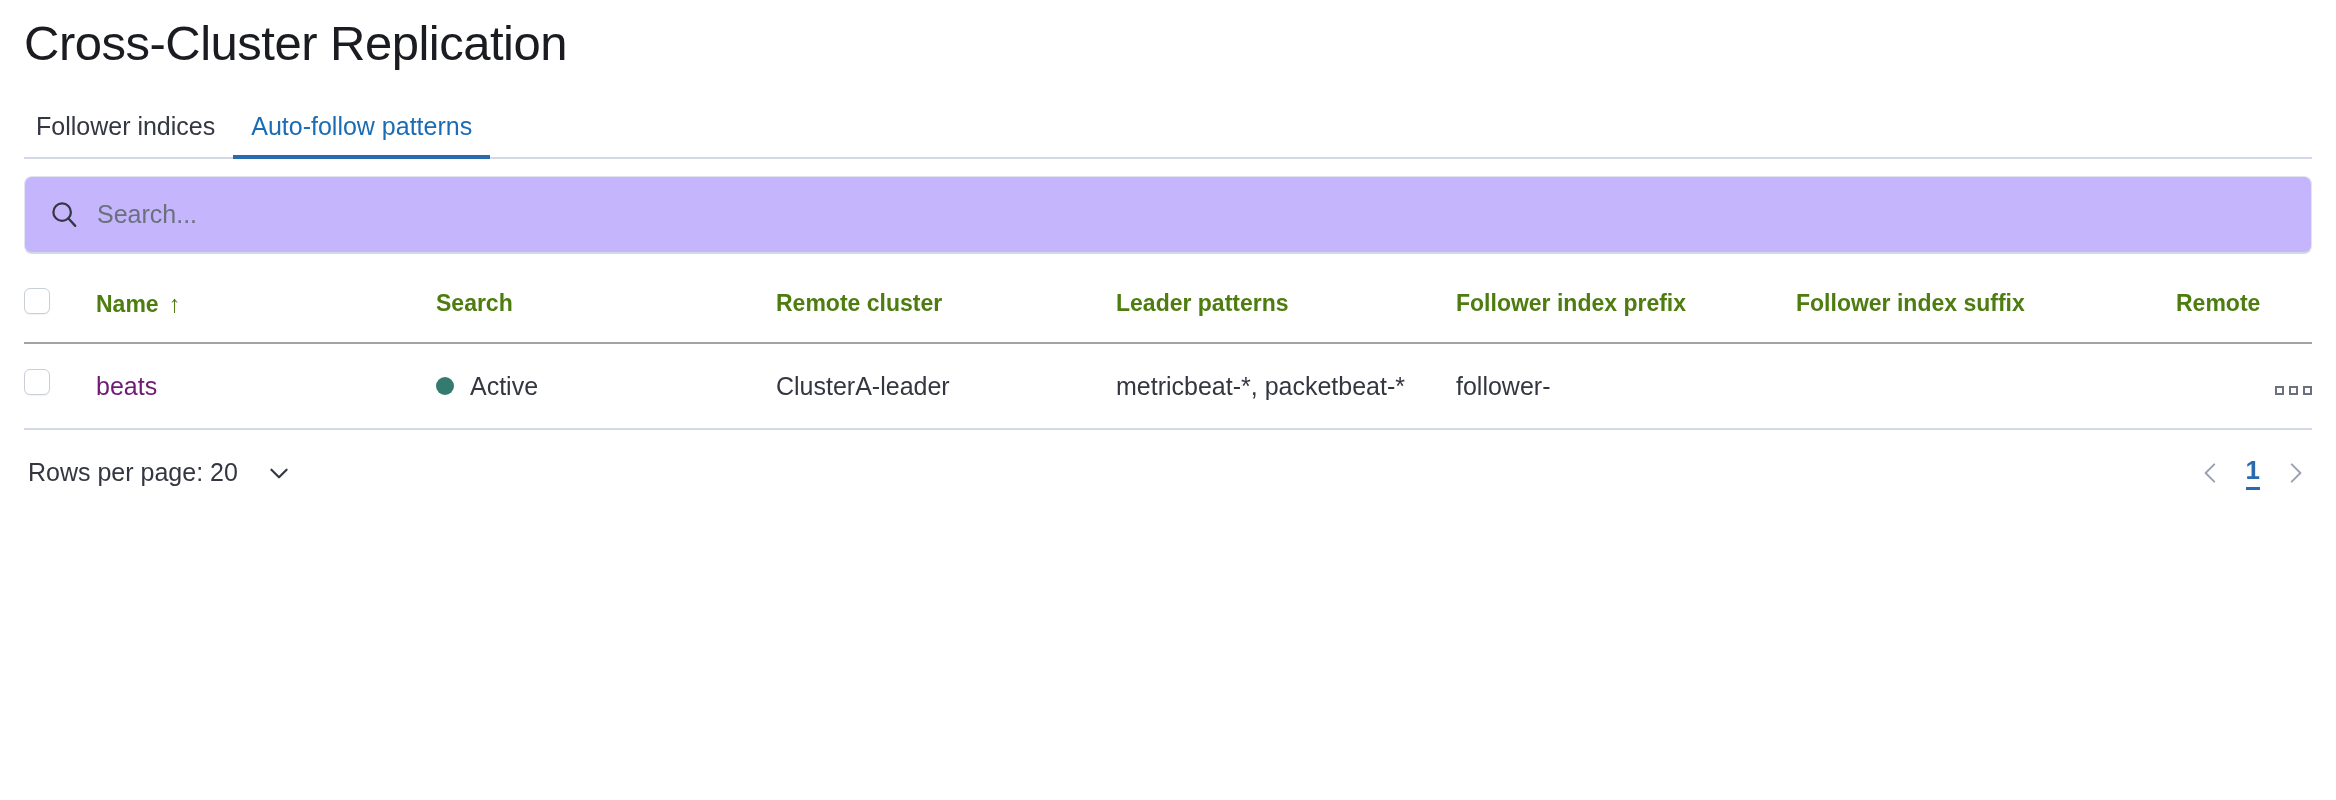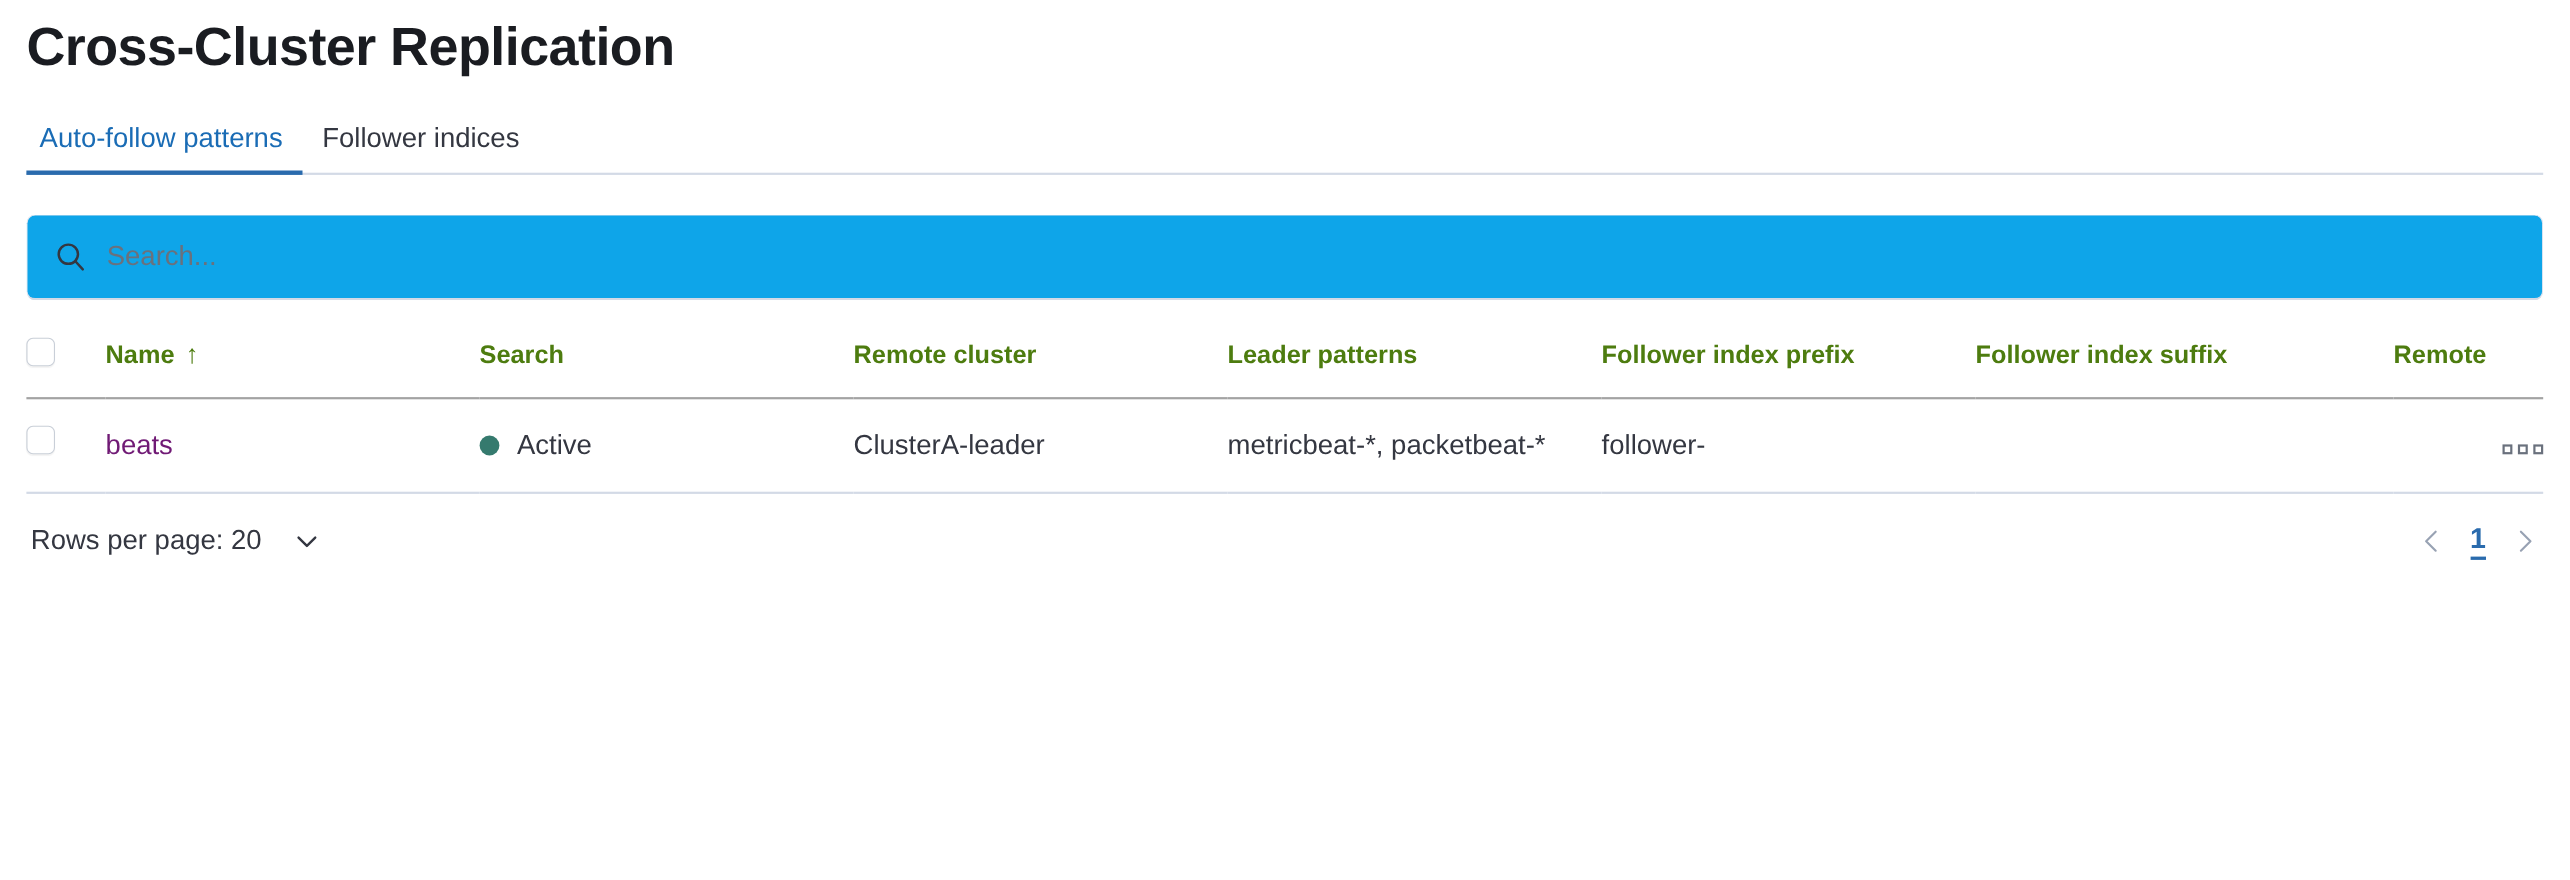--- a/index.html
+++ b/index.html
@@ -9,21 +9,21 @@
     background: #ffffff;
     font-family: "Liberation Sans", sans-serif;
     color: #1a1c21;
     overflow: hidden;
   }
   .page { position: relative; width: 2336px; height: 800px; padding: 0 24px; }
 
   
   .page-title {
     font-size: 49px;
-    font-weight: 700;
+    font-weight: 400;
     letter-spacing: -0.5px;
     line-height: 1.2;
     color: #1a1c21;
     padding-top: 14px;
     padding-left: 0px;
   }
 
   
   .tabs {
     position: relative;
@@ -94,23 +94,23 @@
   .plus-circle::before, .plus-circle::after {
     content: "";
     position: absolute;
     background: #ffffff;
   }
   .plus-circle::before { left: 50%; top: 5px; bottom: 5px; width: 2px; transform: translateX(-50%); }
   .plus-circle::after  { top: 50%; left: 5px; right: 5px; height: 2px; transform: translateY(-50%); }
 
   
   .search-wrap {
-    margin-top: 36px;
+    margin-top: 17px;
     height: 78px;
-    background: #0ea5e9;
+    background: #c4b5fd;
     border: 1px solid #e3e6f0;
     border-bottom: 2px solid #d3dae6;
     border-radius: 8px;
     display: flex;
     align-items: center;
     padding: 0 24px;
     gap: 18px;
   }
   .search-icon { width: 30px; height: 30px; flex: 0 0 auto; color: #343741; }
   .search-input {
@@ -215,22 +215,22 @@
   }
 </style>
 </head>
 <body>
 
 <div class="page">
 
   <h1 class="page-title">Cross-Cluster Replication</h1>
 
   <div class="tabs">
+    <div class="tab">Follower indices</div>
     <div class="tab active">Auto-follow patterns</div>
-    <div class="tab">Follower indices</div>
   </div>
 
 
   <div class="search-wrap">
     <svg class="search-icon" viewBox="0 0 24 24" fill="none" stroke="currentColor" stroke-width="1.8">
       <circle cx="10.5" cy="10.5" r="7"></circle>
       <line x1="15.6" y1="15.6" x2="21" y2="21.5" stroke-linecap="round"></line>
     </svg>
     <input class="search-input" type="text" placeholder="Search..." style="">
   </div>

